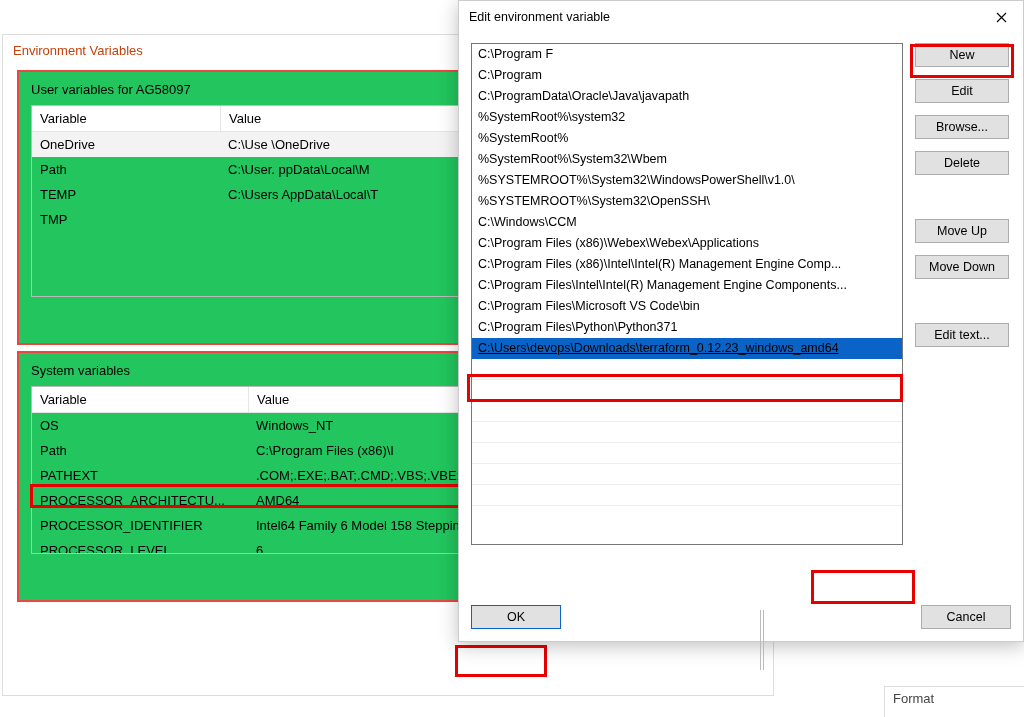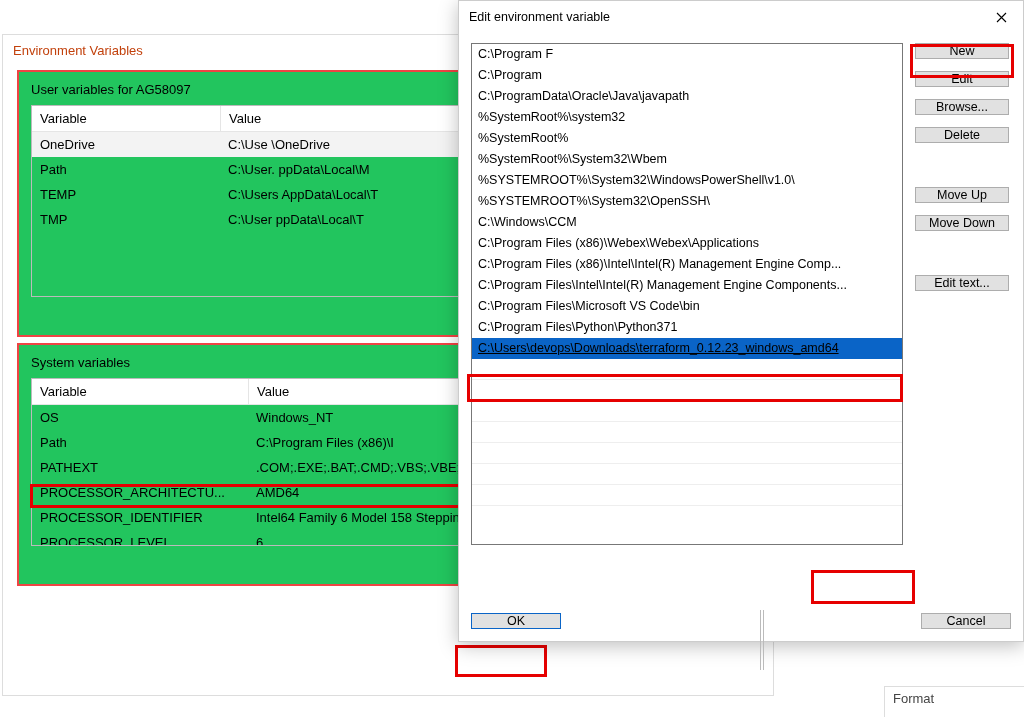--- a/index.html
+++ b/index.html
@@ -10,21 +10,21 @@
 .tbl{border:1px solid #bbb;width:620px;height:190px;overflow:hidden;font-size:13px}
 .tbl-header{display:flex;border-bottom:1px solid #e5e5e5;background:#fff}
 .th{padding:5px 8px;border-right:1px solid #e5e5e5}
 .th.var{width:172px}
 .th.val{flex:1}
 .trow{display:flex;padding:3px 0}
 .trow.sel{background:#f3f3f3}
 .tc{padding:2px 8px}
 .tc.var{width:172px}
 .tc.val{flex:1;white-space:nowrap;overflow:hidden;text-overflow:ellipsis}
-.btn{background:#e1e1e1;border:1px solid #adadad;min-width:80px;height:16px;font-size:12.5px;padding:0 10px;cursor:default;font-family:inherit}
+.btn{background:#e1e1e1;border:1px solid #adadad;min-width:80px;height:24px;font-size:12.5px;padding:0 10px;cursor:default;font-family:inherit}
 .btn.wide{min-width:90px}
 .btn-row{display:flex;gap:10px;justify-content:flex-end;margin-top:10px;padding-right:2px}
 .fg-dialog{position:absolute;left:458px;top:0;width:564px;height:640px;background:#fff;border:1px solid #ccc;box-shadow:0 4px 18px rgba(0,0,0,.25)}
 .fg-titlebar{display:flex;justify-content:space-between;align-items:center;height:32px;padding:0 0 0 10px;font-size:12.5px;color:#000}
 .close-x{width:44px;height:32px;display:flex;align-items:center;justify-content:center;font-size:14px;font-weight:400;color:#000}
 .fg-body{position:relative;padding:10px 16px}
 .path-list{position:absolute;left:12px;top:10px;width:430px;height:500px;border:1px solid #777;background:#fff;overflow:hidden}
 .path-item{padding:3px 6px;font-size:12.5px;white-space:nowrap;overflow:hidden;text-overflow:ellipsis;border-bottom:1px solid transparent}
 .path-item.grid{border-bottom:1px solid #eee}
 .path-item.seltxt{background:#0a64c7;color:#000000;text-decoration:underline}
@@ -56,21 +56,20 @@
       <div class="trow">
         <div class="tc var">Path</div>
         <div class="tc val">C:\User.              ppData\Local\M</div>
       </div>
       <div class="trow">
         <div class="tc var">TEMP</div>
         <div class="tc val">C:\Users            AppData\Local\T</div>
       </div>
       <div class="trow">
         <div class="tc var">TMP</div>
-        <div class="tc val">C:\User               ppData\Local\T</div>
       </div>
     </div>
     <div class="btn-row">
       <button class="btn">New...</button>
     </div>
   </div>
 
   <div class="grp" style="margin-top:6px">
     <div class="grp-title">System variables</div>
     <div class="tbl" style="height:166px;position:relative">

